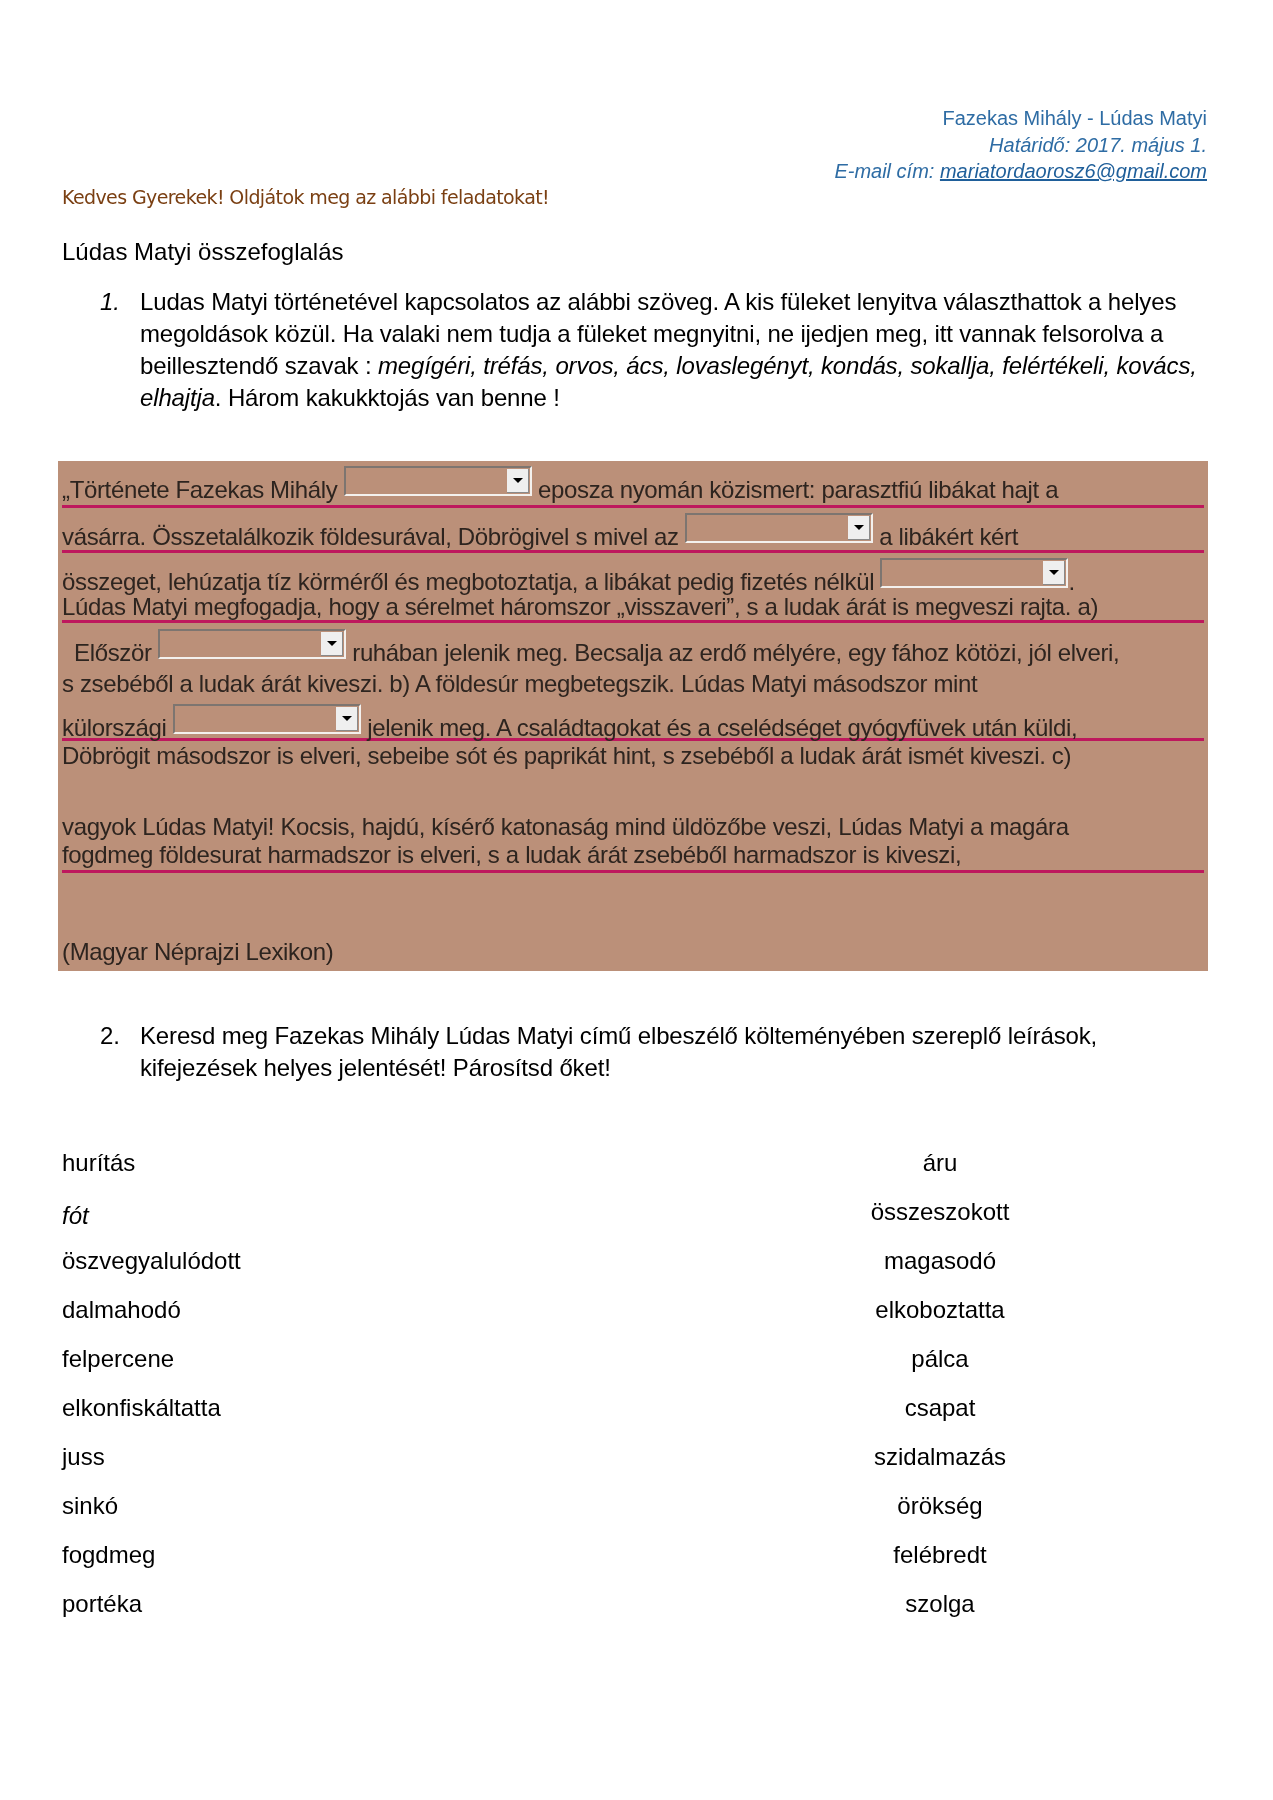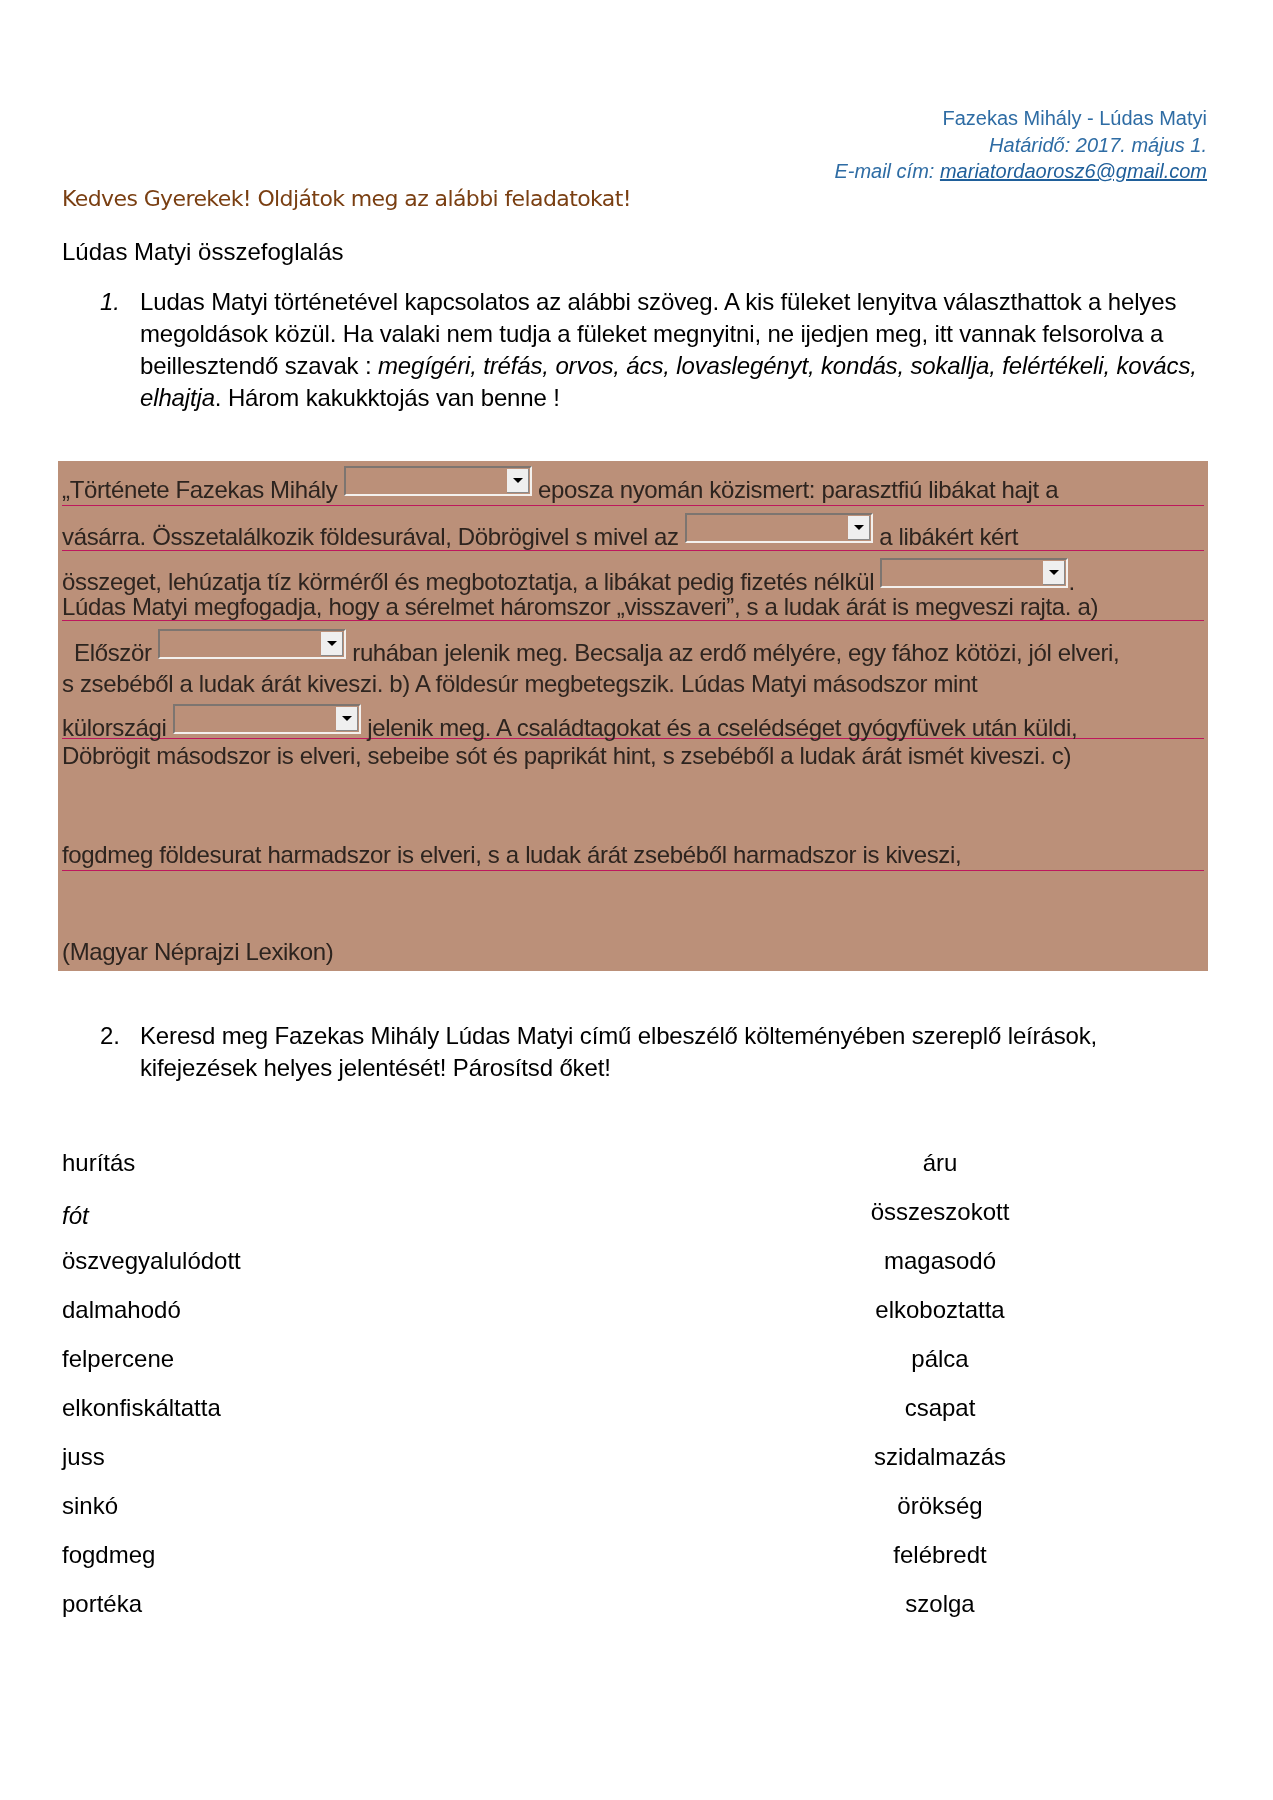--- a/index.html
+++ b/index.html
@@ -7,39 +7,39 @@
       width: 1273px; height: 1800px; position: relative; overflow: hidden;
       font-family: "Liberation Sans", sans-serif; color: #000;
     }
     .abs { position: absolute; }
     .hdr {
       right: 66px; text-align: right; color: #2e6ca4; font-size: 20px; line-height: 26px; white-space: nowrap;
     }
     .hdr.it { font-style: italic; }
     .hdr a { color: #1f5f9a; text-decoration: underline; font-style: italic; }
     .greeting {
-      left: 62px; top: 186px; color: #7a3f12; font-size: 22px;
+      left: 62px; top: 186px; color: #7a3f12; font-size: 19px;
       font-family: "DejaVu Sans", sans-serif; letter-spacing: -0.6px; white-space: nowrap;
     }
     .subtitle { left: 62px; top: 238px; font-size: 24px; white-space: nowrap; }
     .task {
       left: 100px; width: 1115px; font-size: 24px; line-height: 32px;
     }
     .task .num { position: absolute; left: 0; top: 0; }
     .task .num.it { font-style: italic; }
     .task .body { margin-left: 40px; letter-spacing: -0.15px; }
     .task .body em { font-style: italic; }
 
     .box {
       left: 58px; top: 461px; width: 1150px; height: 510px; background: #bb9079;
       color: #2d241f; font-size: 24px;
     }
     .row {
       position: absolute; left: 4px; right: 4px; white-space: nowrap; letter-spacing: -0.35px;
-      border-bottom: 1px solid #be185d;
+      border-bottom: 3px solid #be185d;
     }
     .row.nb { border-bottom: none; }
     .dd {
       display: inline-block; position: relative; vertical-align: -4px;
       height: 30px; background: #bb9079;
       border-top: 2px solid #7d7570; border-left: 2px solid #7d7570;
       border-right: 2px solid #f4f1ee; border-bottom: 2px solid #f4f1ee;
       box-sizing: border-box; cursor: pointer;
     }
     .dd .btn {
@@ -95,20 +95,21 @@
     <span class="dd" style="width:188px; vertical-align:2px;"><span class="btn"></span></span>
     <span>ruhában jelenik meg. Becsalja az erdő mélyére, egy fához kötözi, jól elveri,</span>
   </div>
   <div class="row nb" style="top:205px; height:30px; line-height:36px;">s zsebéből a ludak árát kiveszi. b) A földesúr megbetegszik. Lúdas Matyi másodszor mint</div>
   <div class="row" style="top:235px; height:42px; line-height:64px;">
     <span>külországi</span>
     <span class="dd" style="width:188px; vertical-align:2px;"><span class="btn"></span></span>
     <span>jelenik meg. A családtagokat és a cselédséget gyógyfüvek után küldi,</span>
   </div>
   <div class="row nb" style="top:278px; height:30px; line-height:34px;">Döbrögit másodszor is elveri, sebeibe sót és paprikát hint, s zsebéből a ludak árát ismét kiveszi. c)</div>
+  <div class="row nb" style="top:351px; height:28px; line-height:30px;">vagyok Lúdas Matyi! Kocsis, hajdú, kísérő katonaság mind üldözőbe veszi, Lúdas Matyi a magára</div>
   <div class="row" style="top:379px; height:30px; line-height:30px;">fogdmeg földesurat harmadszor is elveri, s a ludak árát zsebéből harmadszor is kiveszi,</div>
   <div class="row nb" style="top:470px; height:38px; line-height:42px;">(Magyar Néprajzi Lexikon)</div>
 </div>
 
 <div class="abs task" style="top:1020px;">
   <span class="num">2.</span>
   <div class="body">Keresd meg Fazekas Mihály Lúdas Matyi című elbeszélő költeményében szereplő leírások, kifejezések helyes jelentését! Párosítsd őket!</div>
 </div>
 
 <div id="left-col">

